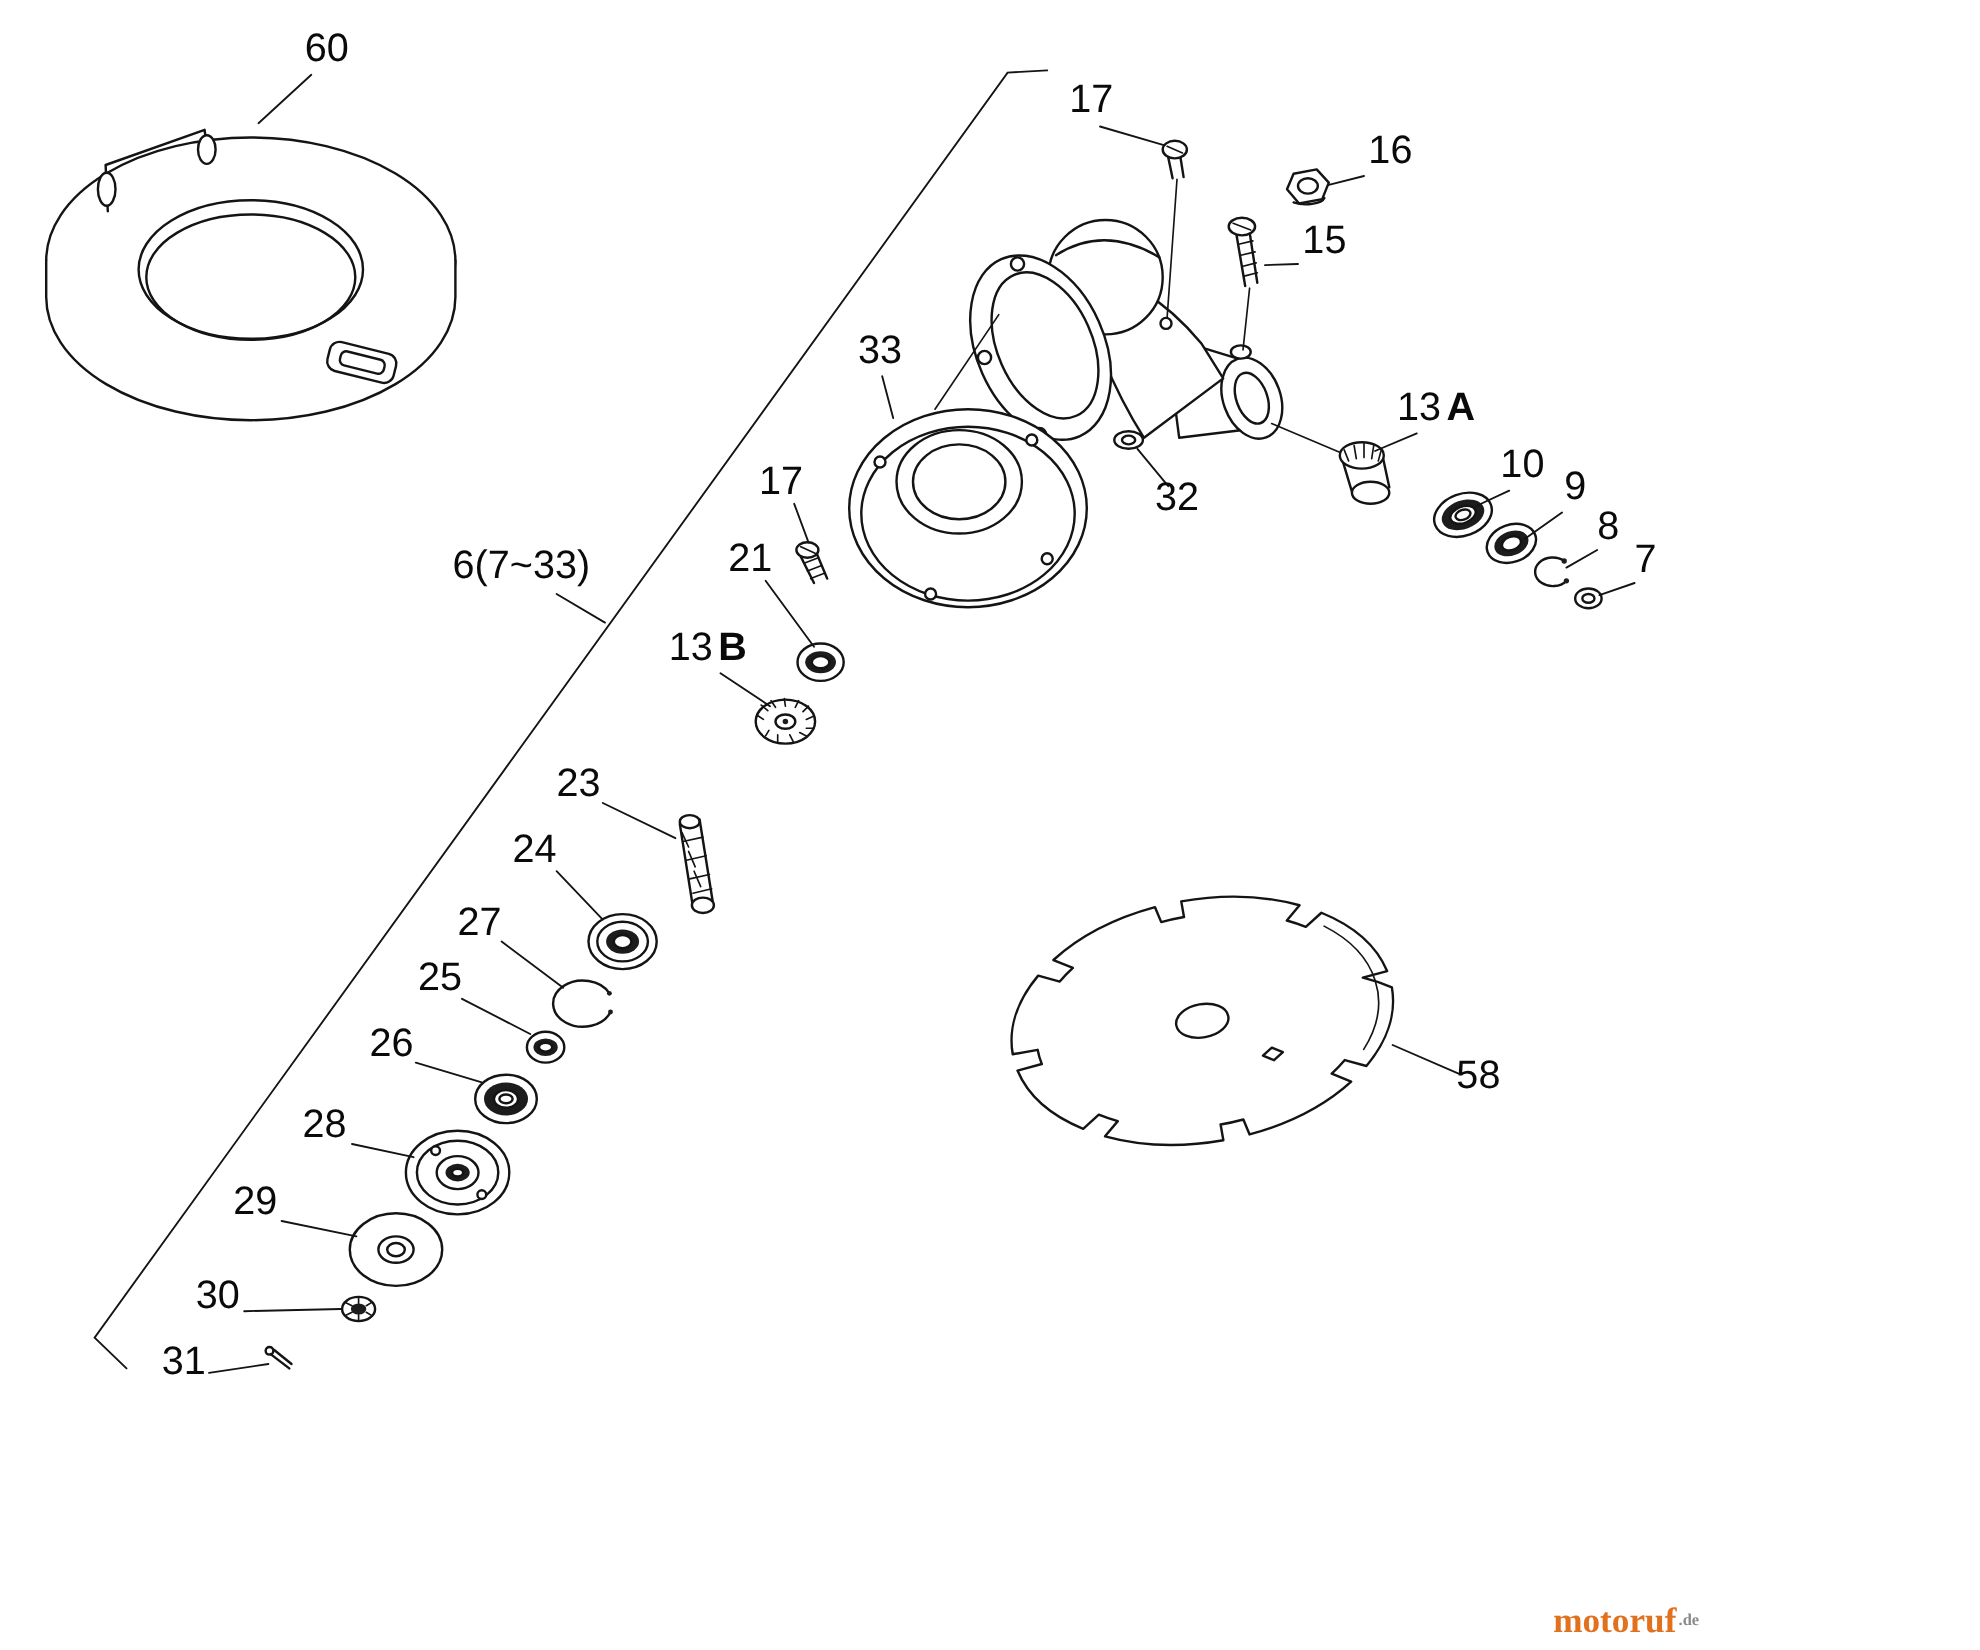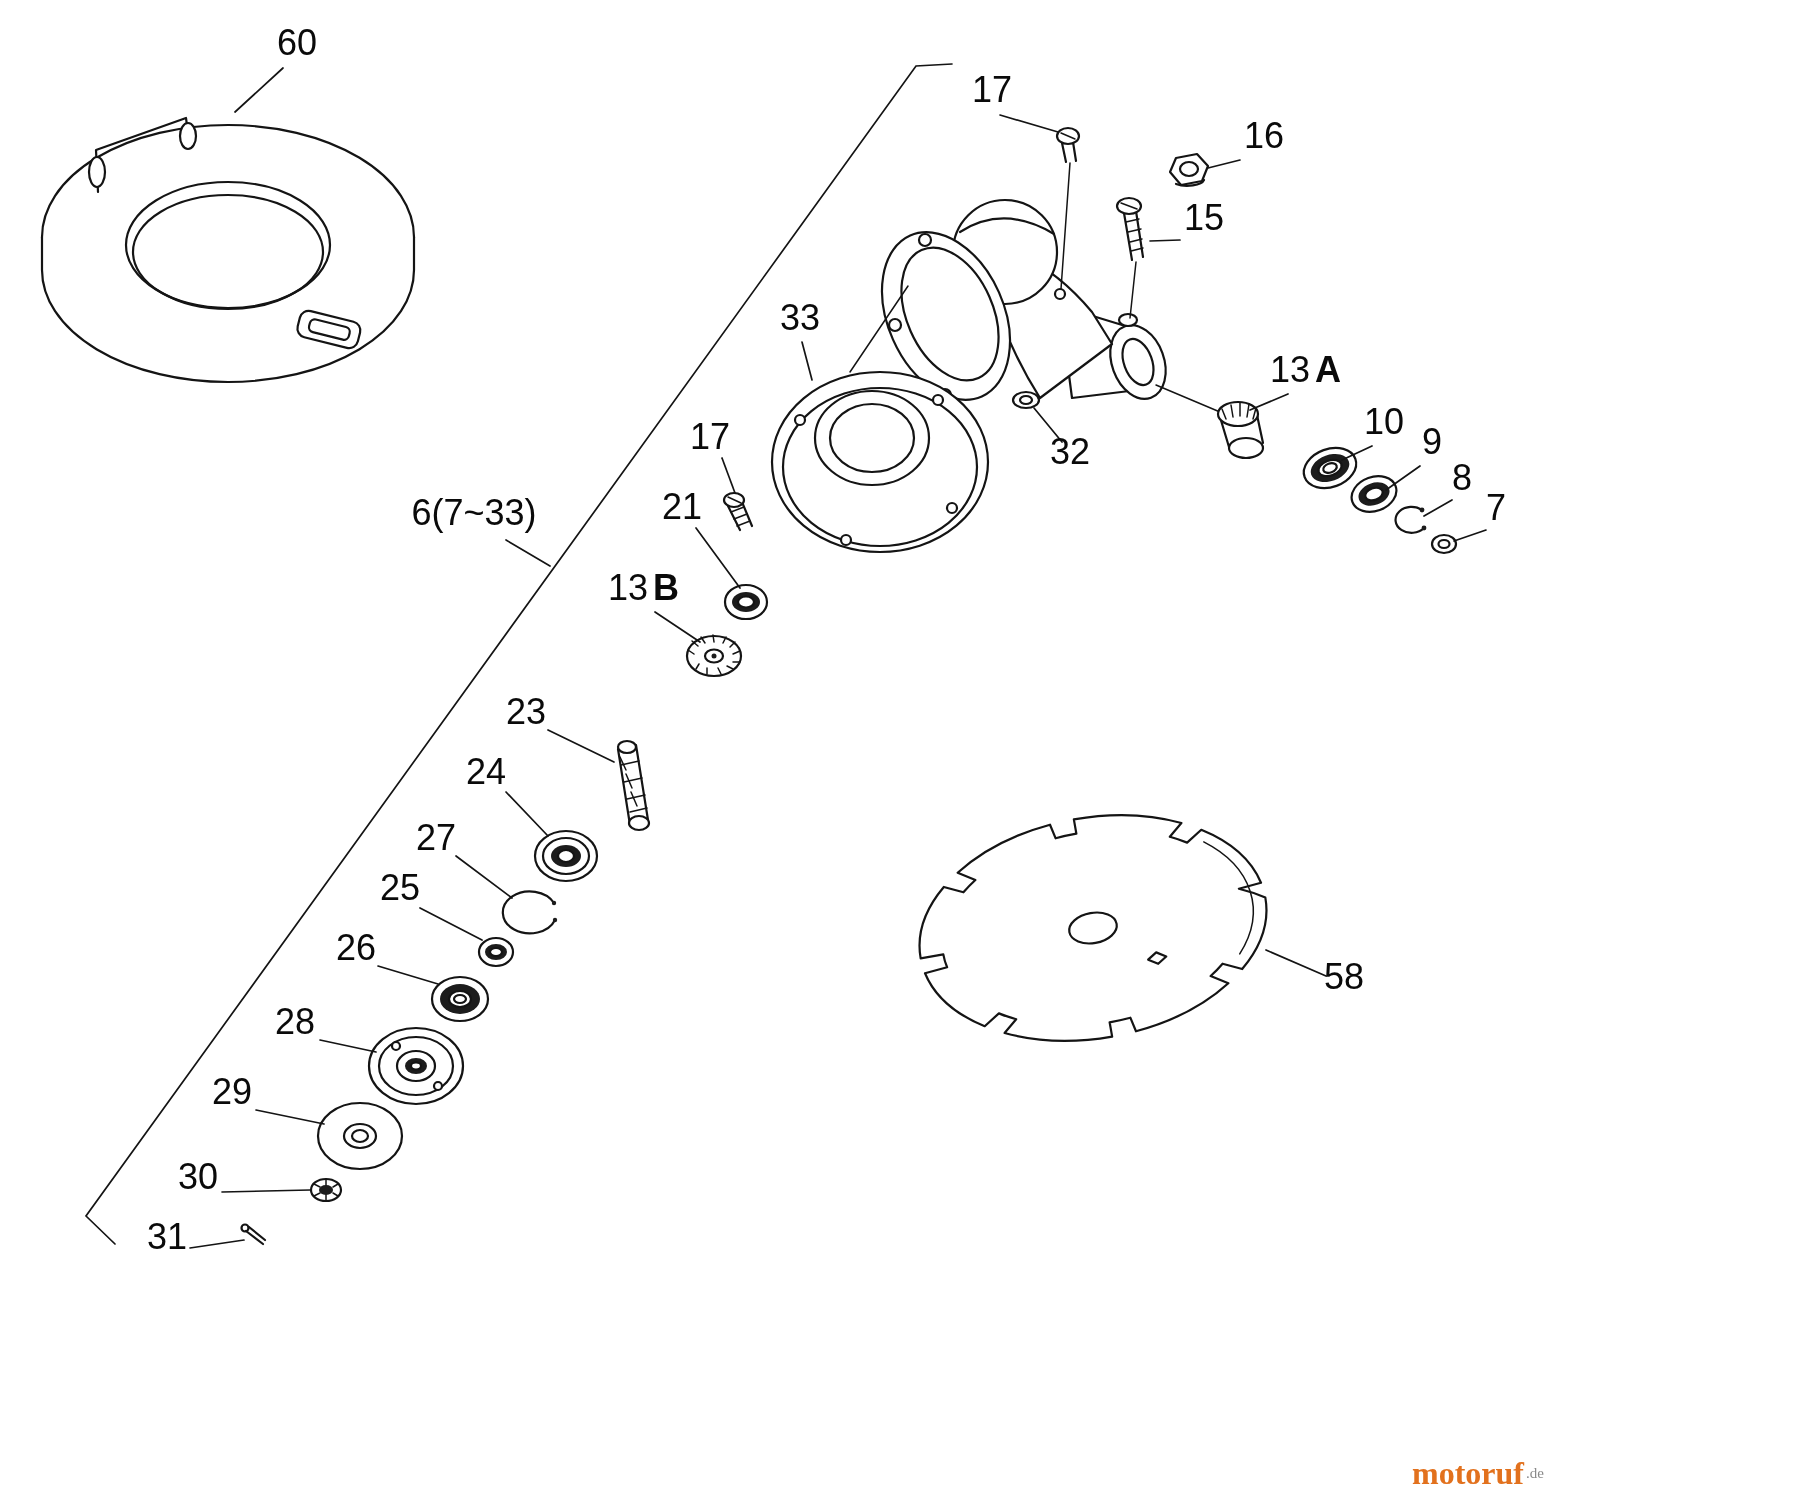--- a/index.html
+++ b/index.html
@@ -39,21 +39,21 @@
   }
   .watermark {
     position: absolute;
     left: 1412px;
     top: 1455px;
     display: flex;
     align-items: center;
     font-family: "Liberation Serif", serif;
   }
   .watermark .brand { font-size: 32px; font-weight: 700; }
-  .watermark .tld   { font-size: 15px; font-weight: 400; margin-left: 2px; }
+  .watermark .tld   { font-size: 15px; font-weight: 700; margin-left: 2px; }
 </style>
 </head>
 <body>
 
 <div class="stage">
 
 <svg width="1800" height="1500" viewBox="0 0 1800 1500" xmlns="http://www.w3.org/2000/svg">
 
   <g>
     <path class="leader" d="M 952 64 L 916 66 L 86 1216 L 115 1244"></path>

